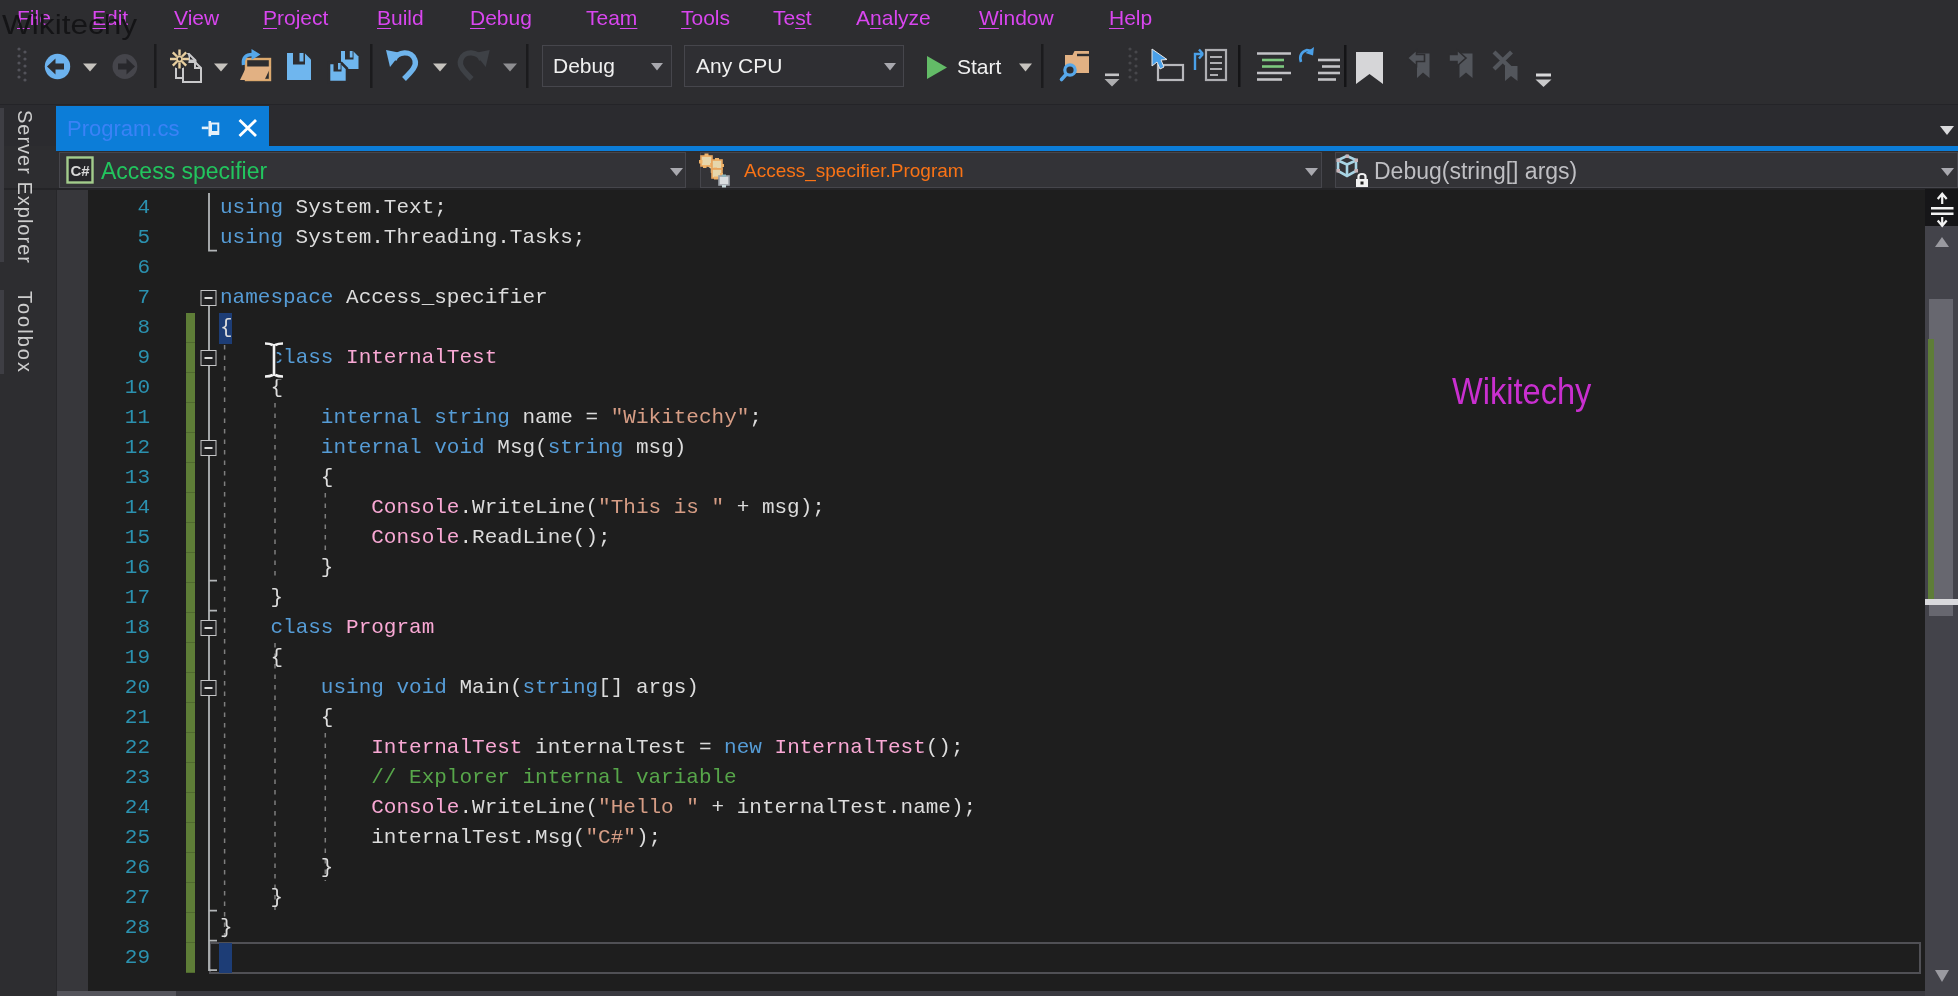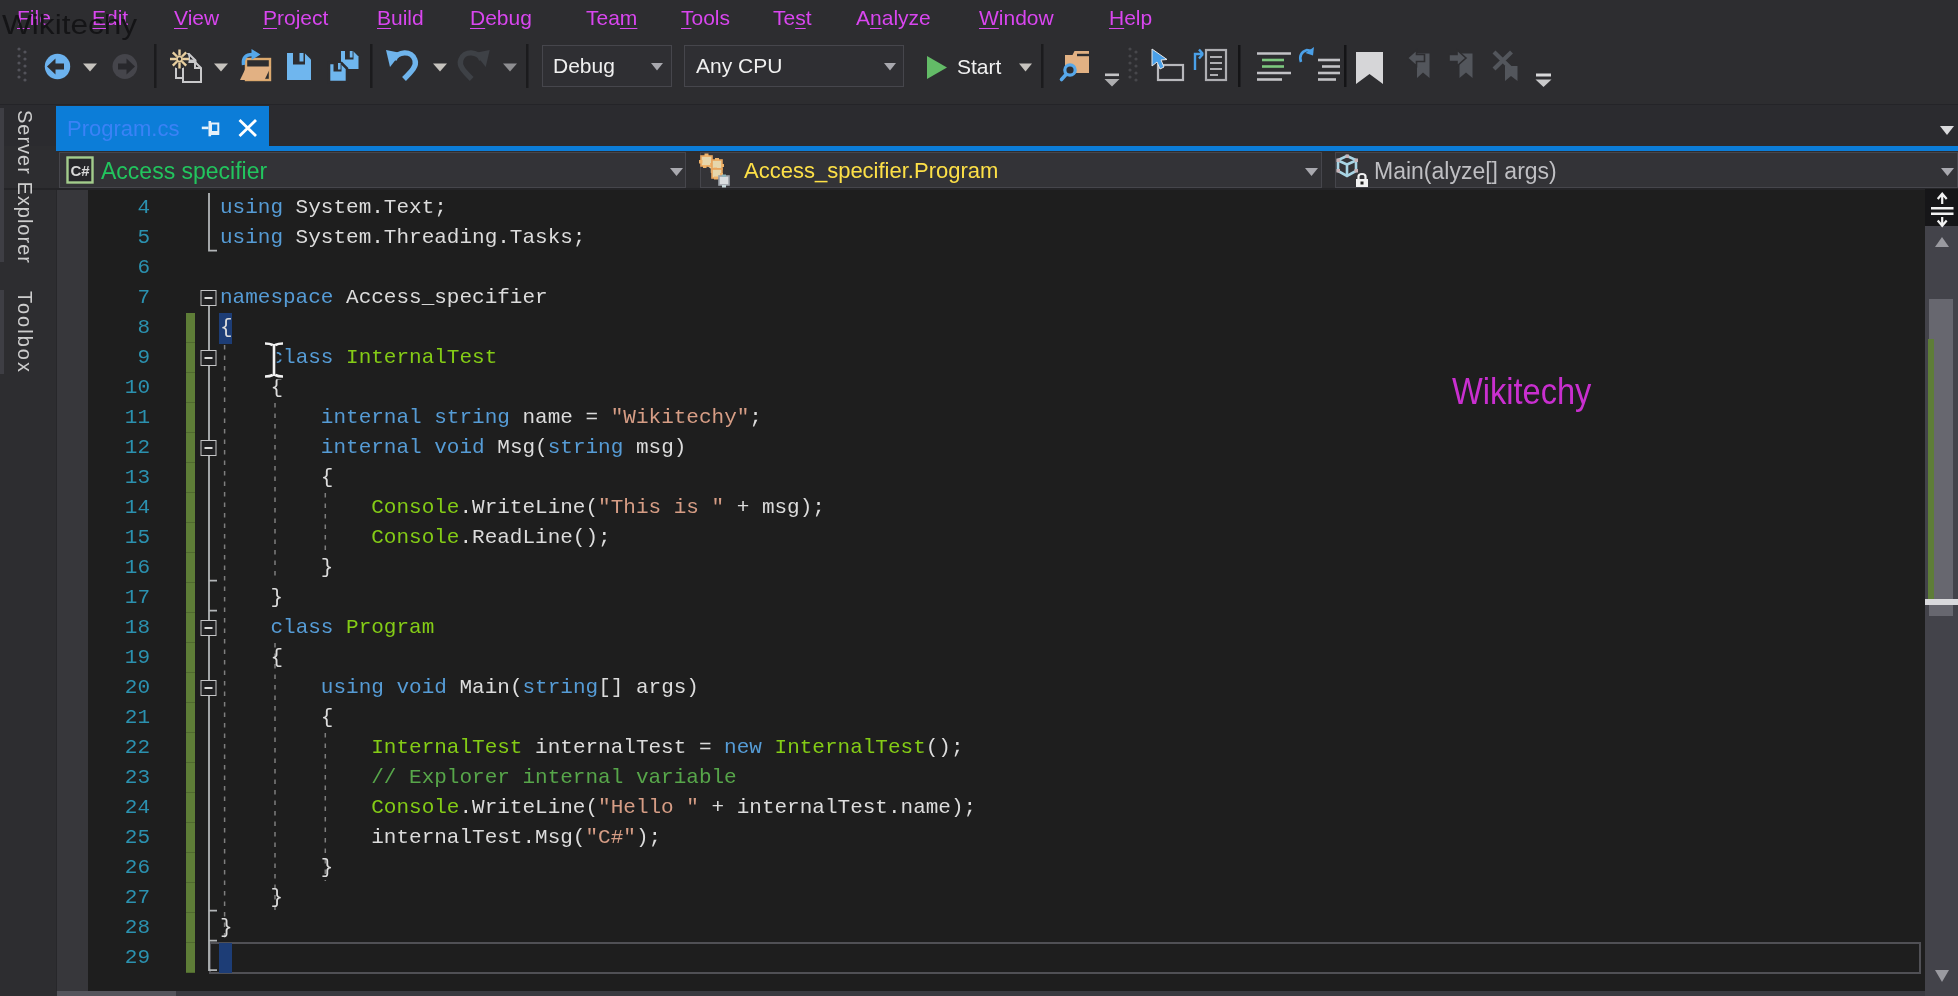--- a/index.html
+++ b/index.html
@@ -1,21 +1,21 @@
 <!DOCTYPE html>
 <html><head>
 <meta charset="utf-8">
 <style>
   html,body{margin:0;padding:0;width:1958px;height:996px;background:#2D2D30;overflow:hidden}
   body{font-family:"Liberation Sans",sans-serif;position:relative}
   .abs{position:absolute}
   .menuitem{position:absolute;top:6px;font-size:21px;line-height:24px;color:#d946ef}
   .menuitem u{text-decoration-thickness:1px;text-underline-offset:3px}
   pre{margin:0;font-family:"Liberation Mono",monospace;font-size:21px;line-height:30px}
-  .k{color:#569CD6}.t{color:#84cc16}.s{color:#D69D85}.c{color:#57A64A}
+  .k{color:#569CD6}.t{color:#f9a8d4}.s{color:#D69D85}.c{color:#57A64A}
 </style>
 </head>
 <body>
 
 <div id="menubar">
   <span class="menuitem" style="left:17px"><u>F</u>ile</span>
   <span class="menuitem" style="left:92px"><u>E</u>dit</span>
   <span class="menuitem" style="left:174px"><u>V</u>iew</span>
   <span class="menuitem" style="left:263px"><u>P</u>roject</span>
   <span class="menuitem" style="left:377px"><u>B</u>uild</span>
@@ -193,22 +193,22 @@
 <div class="abs" style="left:0;top:104px;width:1958px;height:42px;background:#2B2B2F;border-top:1px solid #242428;box-sizing:border-box"></div>
 <div class="abs" style="left:56px;top:106px;width:213px;height:40px;background:#0C7DD8"></div>
 <div class="abs" style="left:67px;top:114px;font-size:22px;line-height:30px;color:#3b82f6">Program.cs</div>
 <div class="abs" style="left:56px;top:146px;width:1902px;height:5px;background:#0C7DD8"></div>
 
 <div class="abs" style="left:56px;top:151px;width:1902px;height:38px;background:#2D2D30"></div>
 <div class="abs" style="left:59px;top:152px;width:627px;height:36px;background:#333337;border:1px solid #46464C;box-sizing:border-box"></div>
 <div class="abs" style="left:700px;top:152px;width:622px;height:36px;background:#333337;border:1px solid #46464C;box-sizing:border-box"></div>
 <div class="abs" style="left:1335px;top:152px;width:623px;height:36px;background:#333337;border:1px solid #46464C;box-sizing:border-box"></div>
 <div class="abs" style="left:101px;top:156px;font-size:23px;line-height:30px;color:#22c55e">Access specifier</div>
-<div class="abs" style="left:744px;top:156px;font-size:22px;line-height:30px;color:#fde047">Access_specifier.Program</div>
-<div class="abs" style="left:1374px;top:156px;font-size:23px;line-height:30px;color:#BFBFC3">Main(alyze[] args)</div>
+<div class="abs" style="left:744px;top:156px;font-size:19px;line-height:30px;color:#f97316">Access_specifier.Program</div>
+<div class="abs" style="left:1374px;top:156px;font-size:23px;line-height:30px;color:#BFBFC3">Debug(string[] args)</div>
 <div class="abs" style="left:0px;top:188px;width:1958px;height:2px;background:#242427"></div>
 
 <div class="abs" style="left:57px;top:190px;width:1868px;height:801px;background:#1E1E1E"></div>
 <div class="abs" style="left:57px;top:190px;width:31px;height:801px;background:#37373B"></div>
 <div class="abs" style="left:55.5px;top:190px;width:1.5px;height:801px;background:#27272A"></div>
 
 <pre class="abs" style="left:88px;top:193px;width:62px;text-align:right;color:#2B91AF">4
 5
 6
 7

